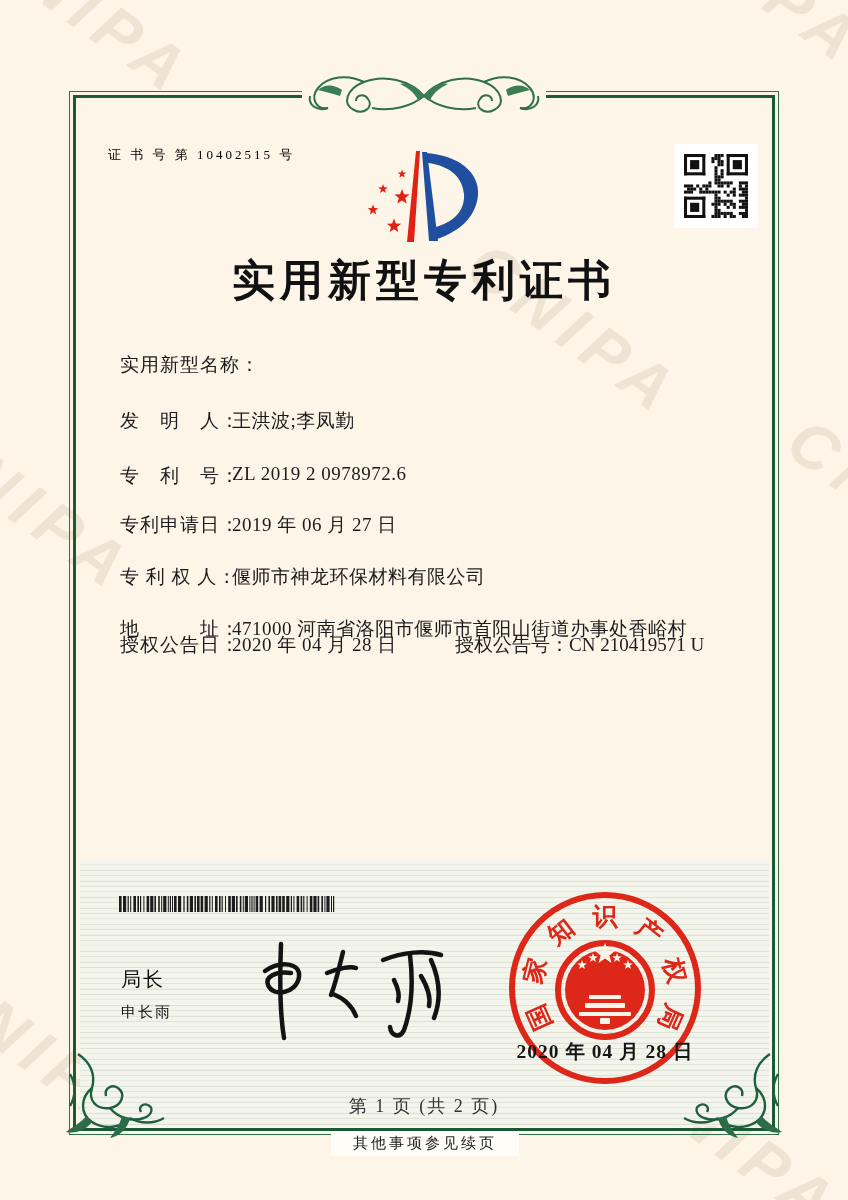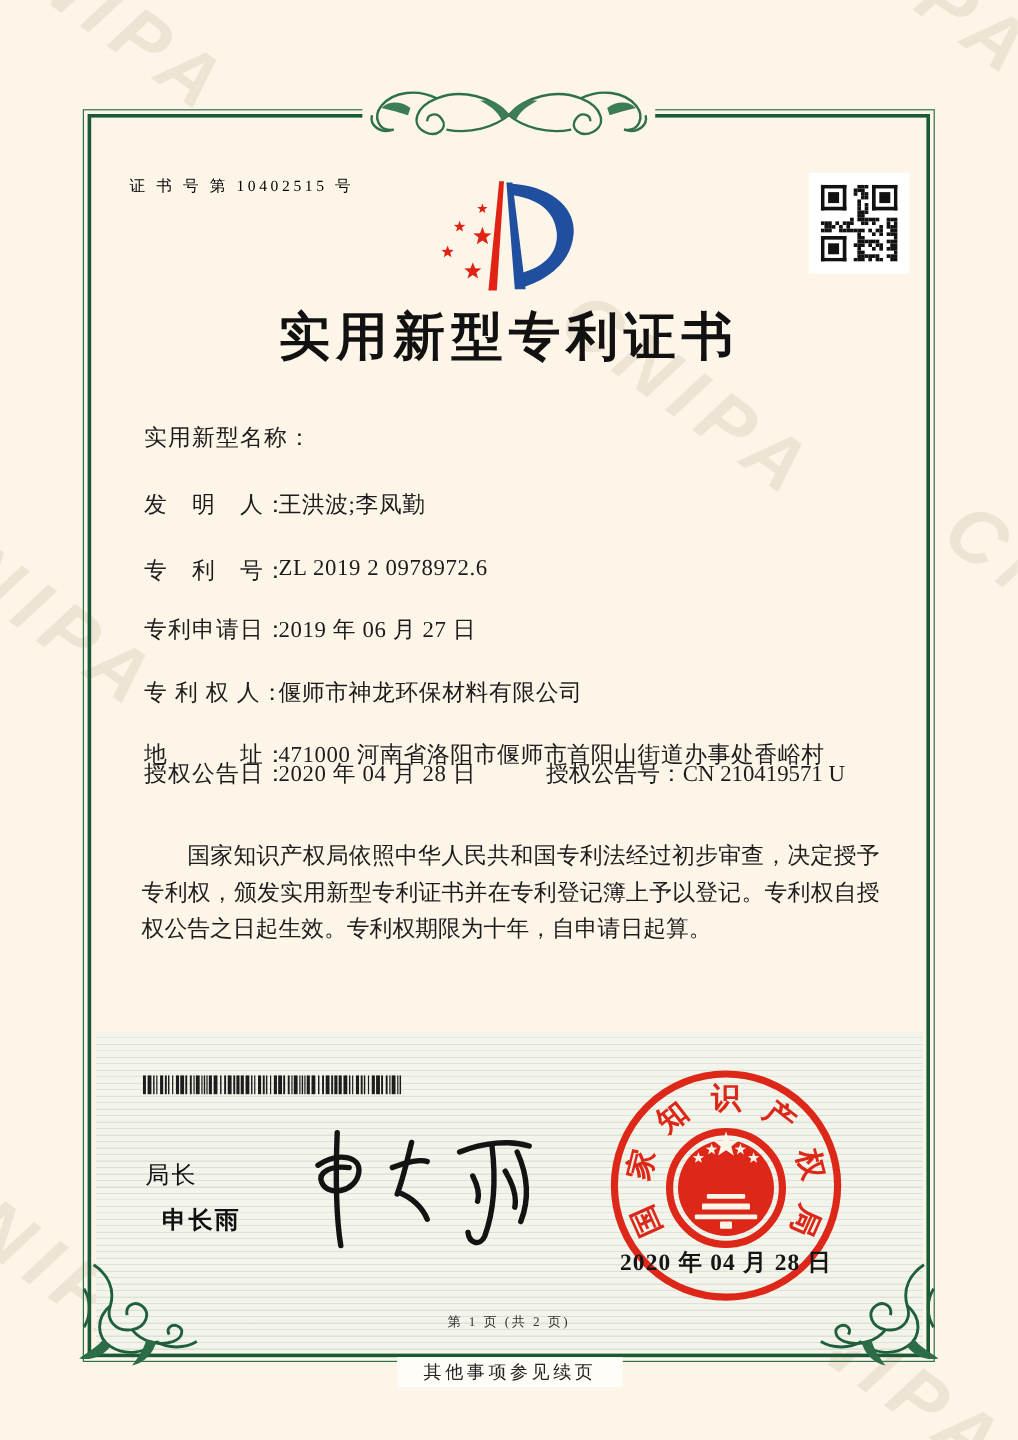--- a/index.html
+++ b/index.html
@@ -58,31 +58,31 @@
   .field-row .val{position:absolute;left:112px;white-space:pre;letter-spacing:0.5px;}
   .grant2{position:absolute;left:335px;white-space:pre;}
   .paras{
     position:absolute;left:118px;top:699px;width:615px;
     font-size:19px;line-height:30.5px;color:#1d1d1d;
     text-align:justify;
   }
   .paras p{margin:0;text-indent:2em;}
   .barcode-wrap{position:absolute;left:119px;top:896px;width:218px;height:16px;}
   .sig-title{position:absolute;left:121px;top:966px;font-size:20px;letter-spacing:2px;color:#111;}
-  .sig-name{position:absolute;left:135px;top:1003px;font-size:20px;letter-spacing:2px;color:#111;font-weight:bold;}
+  .sig-name{position:absolute;left:121px;top:1003px;font-size:15px;letter-spacing:2px;color:#111;}
   .signature-svg{position:absolute;left:243px;top:938px;}
   .seal-svg{position:absolute;left:505px;top:888px;}
   .seal-date{
     position:absolute;left:500px;top:1038px;width:210px;
     text-align:center;font-size:19.5px;font-weight:600;color:#151515;
     letter-spacing:1px;
   }
   .page-num{
     position:absolute;left:0;top:1094px;width:848px;text-align:center;
-    font-size:11px;letter-spacing:2px;color:#333;
+    font-size:18px;letter-spacing:2px;color:#333;
   }
   .note-box{
     position:absolute;left:331px;top:1131px;
     background:#fffdf8;padding:3px 22px;
     font-size:15px;letter-spacing:3px;color:#222;
   }
   .flourish-top{position:absolute;left:272px;top:60px;}
   .corner-fl{position:absolute;}
   .corner-fl.br{transform:scaleX(-1);}
 </style>
@@ -327,21 +327,20 @@
   <span class="lbl">地　　　址：</span>
   <span class="val">471000 河南省洛阳市偃师市首阳山街道办事处香峪村</span>
 </div>
 <div class="field-row" style="top:632px;">
   <span class="lbl">授权公告日：</span>
   <span class="val">2020 年 04 月 28 日</span>
   <span class="grant2"><span>授权公告号：</span><span>CN 210419571 U</span></span>
 </div>
 
 <div class="paras">
-  <p>国家知识产权局依照中华人民共和国专利法经过初步审查，决定授予专利权，颁发实用新型专利证书并在专利登记簿上予以登记。专利权自授权公告之日起生效。专利权期限为十年，自申请日起算。</p>
 </div>
 
 <div class="barcode-wrap">
   <svg id="barcode-svg" width="218" height="16" viewBox="0 0 218 16">
       <rect x="0" y="0" width="2.6" height="16" fill="#1c1c1c"></rect>
       <rect x="4" y="0" width="3.2" height="16" fill="#1c1c1c"></rect>
       <rect x="8.6" y="0" width="1.2" height="16" fill="#1c1c1c"></rect>
       <rect x="11.2" y="0" width="1" height="16" fill="#1c1c1c"></rect>
       <rect x="14.399999999999999" y="0" width="2.6" height="16" fill="#1c1c1c"></rect>
       <rect x="18.4" y="0" width="1.6" height="16" fill="#1c1c1c"></rect>

